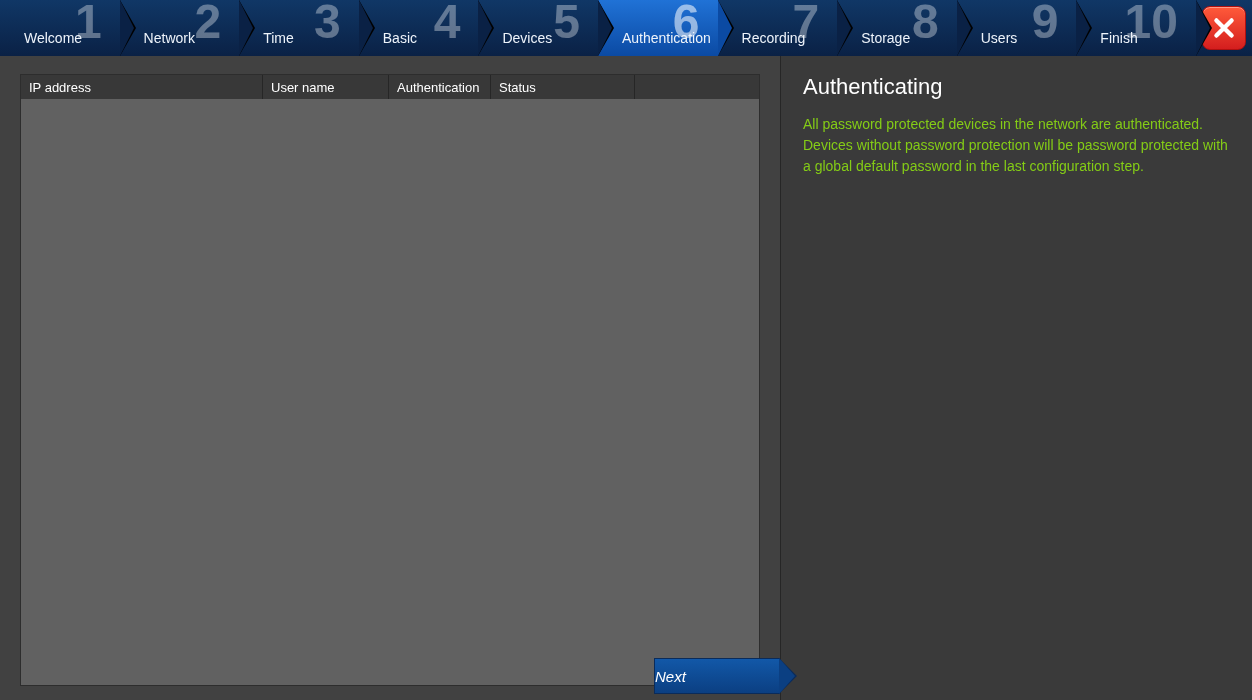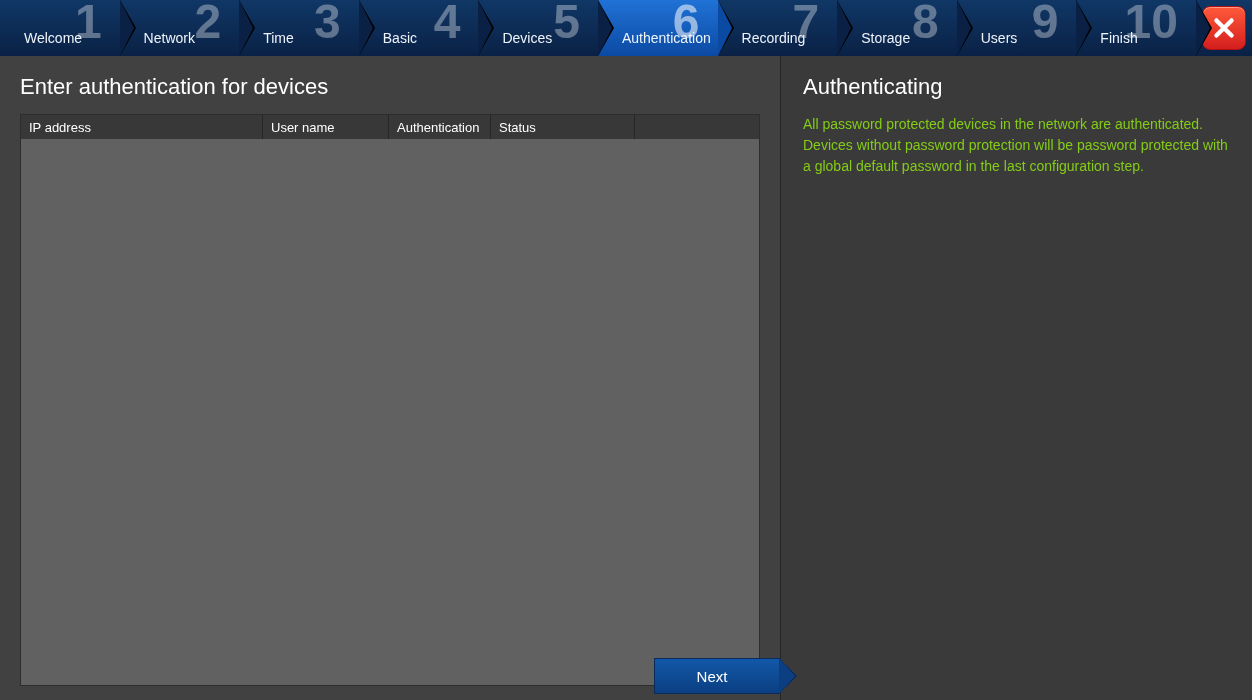--- a/index.html
+++ b/index.html
@@ -181,23 +181,23 @@
   .next-btn {
     position: relative;
     height: 36px;
     width: 126px;
     background: linear-gradient(#1258a8, #0b3f82);
     border: 1px solid #0a2b5a;
     color: #fff;
     font-size: 15px;
     display: flex;
     align-items: center;
-    justify-content: center;
     padding-right: 10px;
     cursor: pointer;
+    font-style: italic;
   }
   .next-btn::after {
     content: "";
     position: absolute;
     right: -16px;
     top: -1px;
     width: 0; height: 0;
     border-top: 18px solid transparent;
     border-bottom: 18px solid transparent;
     border-left: 16px solid #0b3f82;
@@ -302,21 +302,20 @@
         <svg viewBox="0 0 24 24">
           <path d="M5 5 L19 19 M19 5 L5 19" stroke="#fff" stroke-width="4" stroke-linecap="round" fill="none"></path>
         </svg>
       </div>
     </div>
   </div>
 
   <div class="body">
 
     <div class="left">
-      <div class="section-title">Enter authentication for devices</div>
 
       <div class="table-wrap">
         <div class="thead">
           <div class="th">
             <span>IP address</span>
           </div>
           <div class="th">
             <span>User name</span>
           </div>
           <div class="th">

